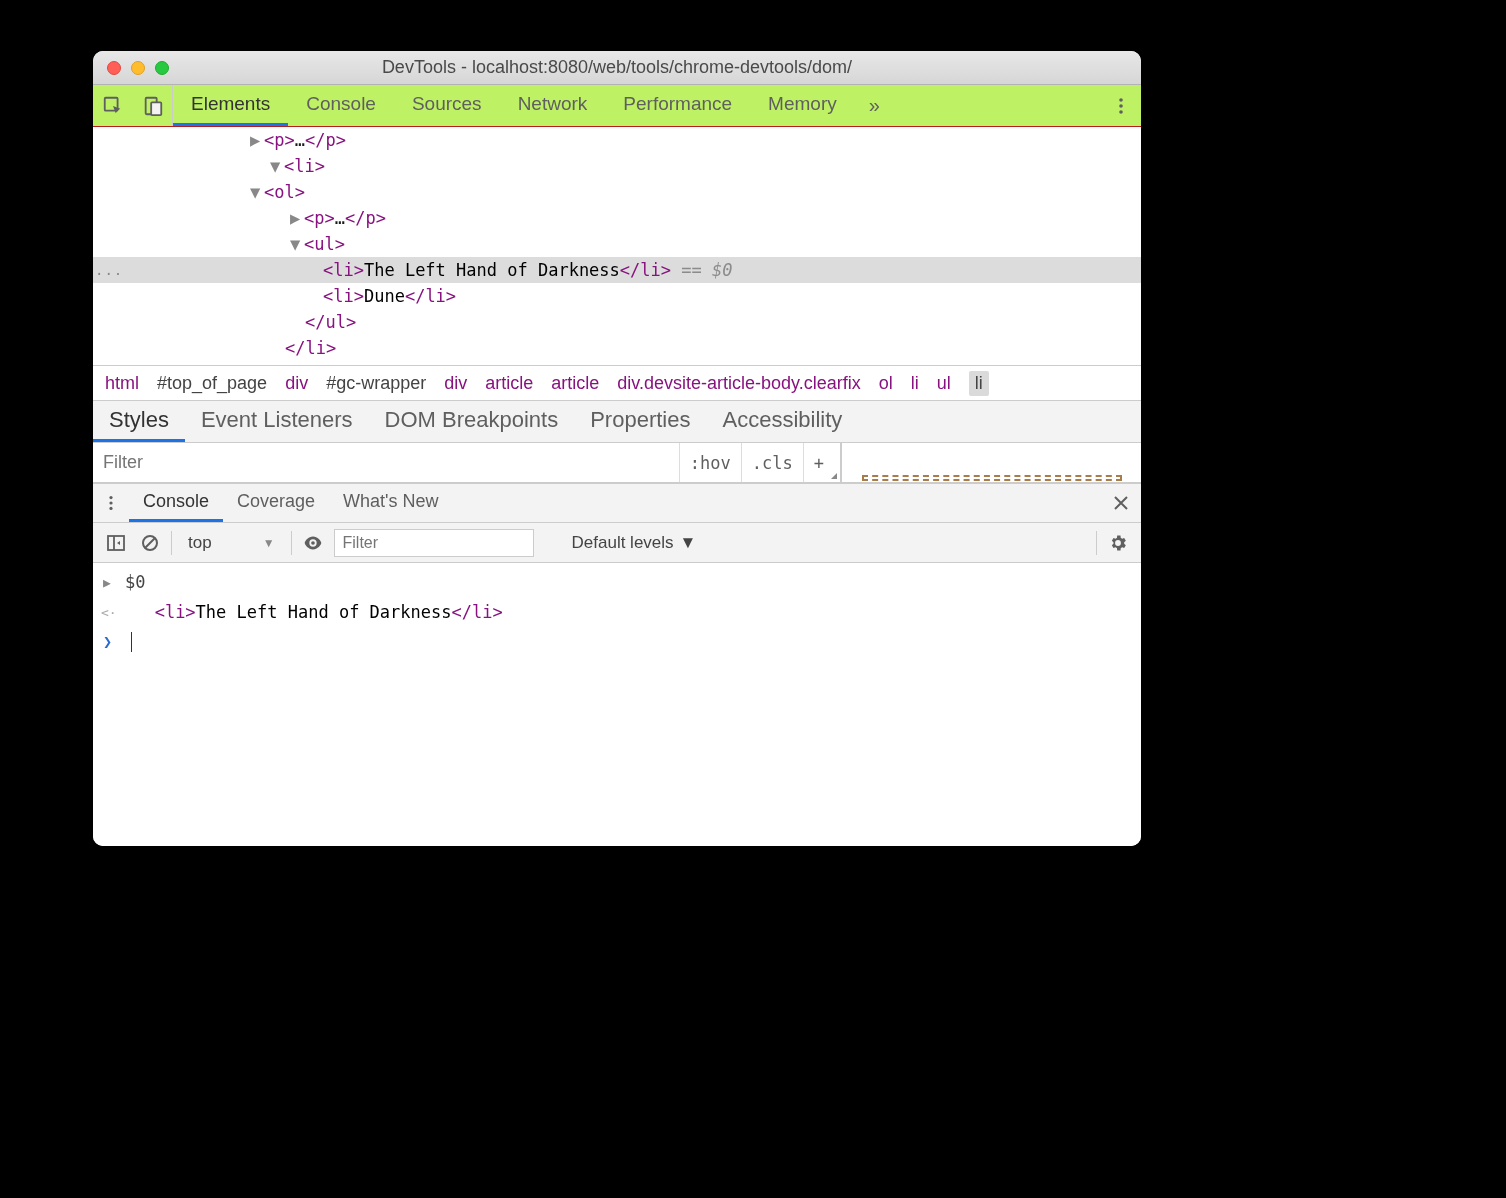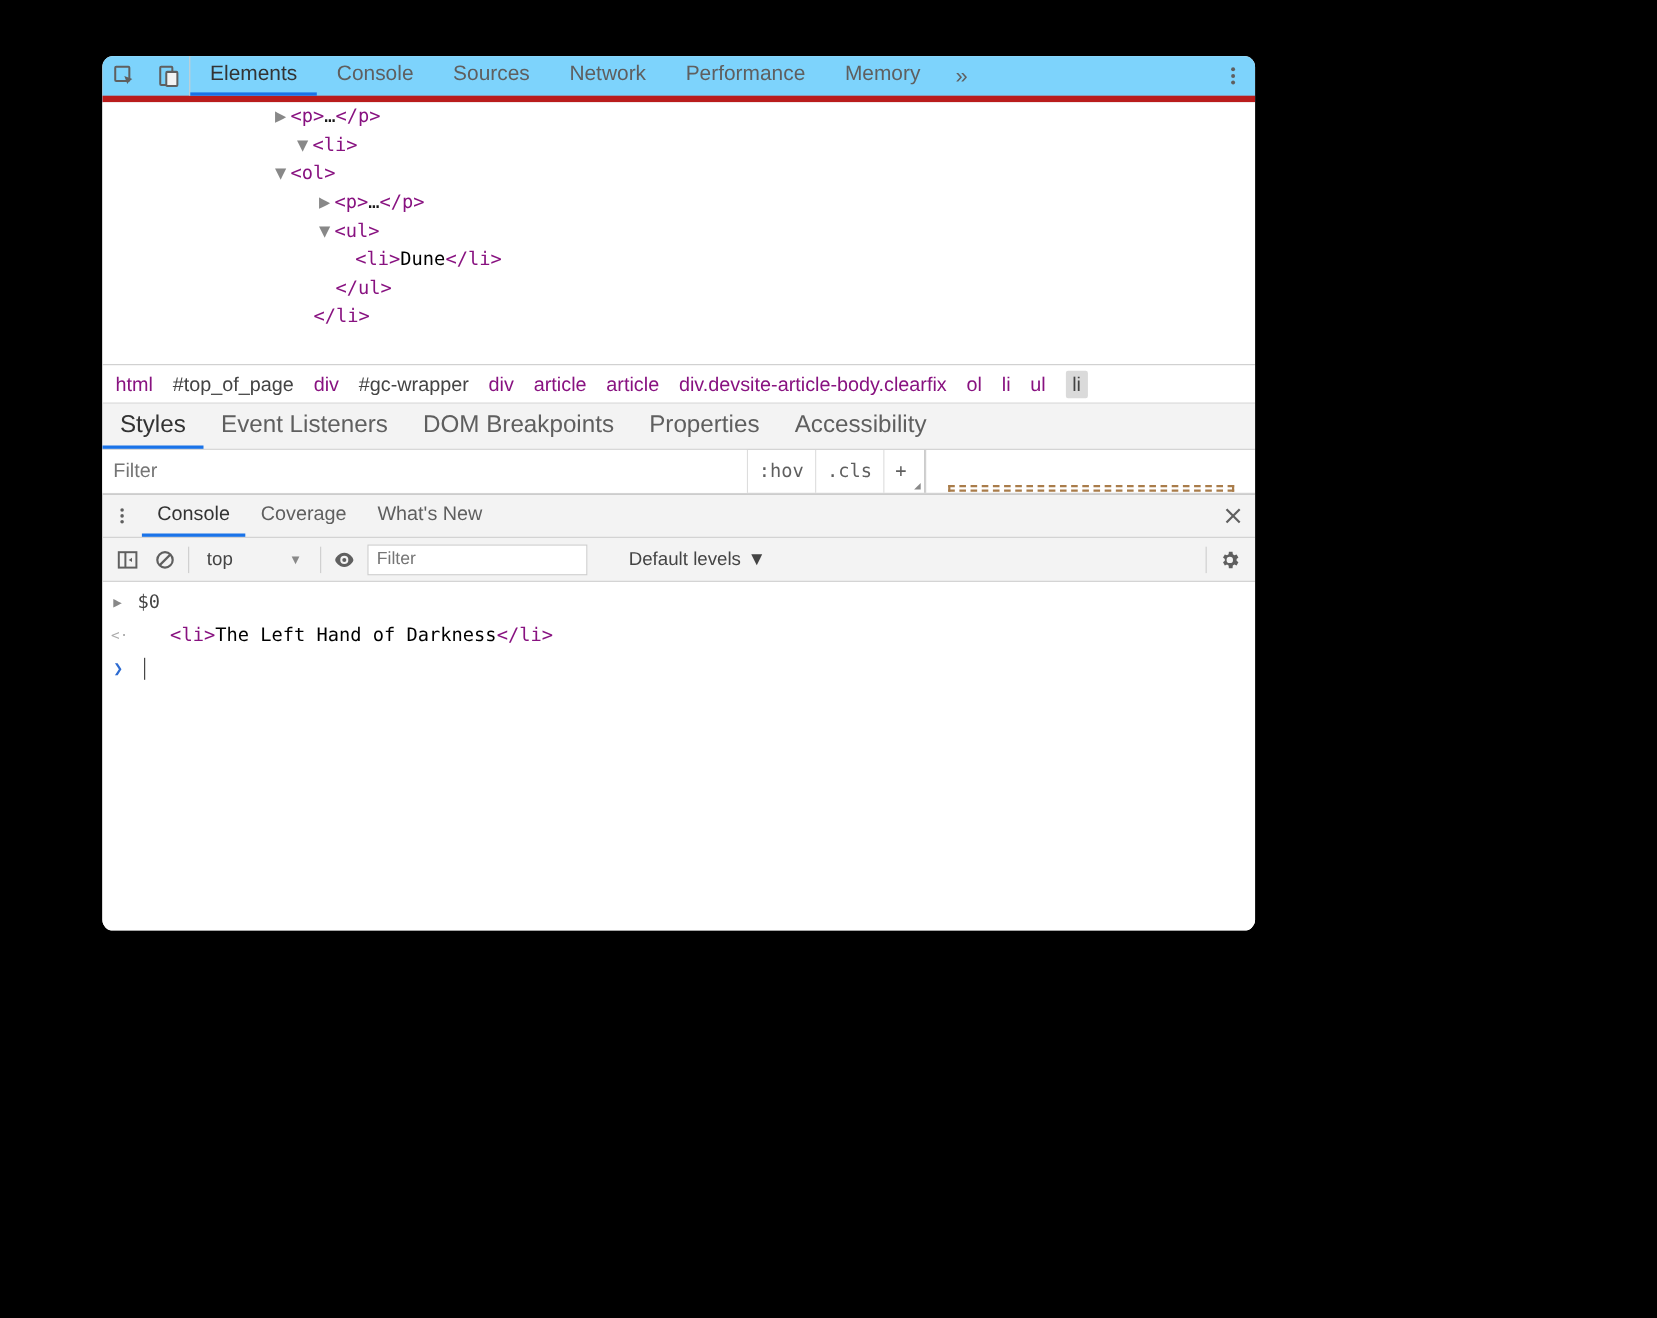--- a/index.html
+++ b/index.html
@@ -35,22 +35,22 @@
 }
 .traffic-lights { display: flex; gap: 10px; padding-left: 14px; }
 .tl { width: 14px; height: 14px; border-radius: 50%; }
 .tl.red { background: #ff5f57; border: 1px solid #e1483f; }
 .tl.yellow { background: #ffbd2e; border: 1px solid #dfa023; }
 .tl.green { background: #28c940; border: 1px solid #1dad2c; }
 .title { position: absolute; left: 0; right: 0; text-align: center; font-size: 18px; color: #4a4a4a; pointer-events: none; }
 
 .main-tabs {
   height: 42px;
-  background: #7dd3fc;
-  border-bottom: 6px solid #b91c1c;
+  background: #bef264;
+  border-bottom: 1px solid #b91c1c;
   display: flex;
   align-items: stretch;
 }
 .tool-icon {
   width: 40px;
   display: flex;
   align-items: center;
   justify-content: center;
   color: #5f5f5f;
   border-right: 1px solid transparent;
@@ -214,20 +214,28 @@
 .console-line .dim { color: #aaa; font-size: 13px; margin-left: -2px; margin-right: 8px;}
 .cursor { display:inline-block; width: 1px; height: 20px; background: #333; margin-left: 6px; }
 
 svg { display: block; }
 </style>
 </head>
 <body>
 
 <div class="window">
 
+  <div class="titlebar">
+    <div class="traffic-lights">
+      <div class="tl red"></div>
+      <div class="tl yellow"></div>
+      <div class="tl green"></div>
+    </div>
+    <div class="title">DevTools - localhost:8080/web/tools/chrome-devtools/dom/</div>
+  </div>
 
   <div class="main-tabs">
     <div class="tool-icon">
       <svg width="22" height="22" viewBox="0 0 24 24" fill="none" stroke="currentColor" stroke-width="2">
           <rect x="3" y="3" width="14" height="14" rx="1"></rect>
           <path d="M12 12 l8 3 -3 2 -2 3 z" fill="currentColor" stroke="none"></path>
         </svg>
     </div>
     <div class="tool-icon sep">
       <svg width="22" height="22" viewBox="0 0 24 24" fill="none" stroke="currentColor" stroke-width="2">
@@ -253,20 +261,21 @@
         </svg>
     </div>
   </div>
 
   <div class="elements-panel" id="dom-tree">
       <div class="dom-line" style="padding-left: 157px;"><span class="tri">▶ </span><span class="tag">&lt;p&gt;</span><span class="ell">…</span><span class="tag">&lt;/p&gt;</span></div>
       <div class="dom-line" style="padding-left: 177px;"><span class="tri">▼ </span><span class="tag">&lt;li&gt;</span></div>
       <div class="dom-line" style="padding-left: 157px;"><span class="tri">▼ </span><span class="tag">&lt;ol&gt;</span></div>
       <div class="dom-line" style="padding-left: 197px;"><span class="tri">▶ </span><span class="tag">&lt;p&gt;</span><span class="ell">…</span><span class="tag">&lt;/p&gt;</span></div>
       <div class="dom-line" style="padding-left: 197px;"><span class="tri">▼ </span><span class="tag">&lt;ul&gt;</span></div>
+      <div class="dom-line selected" style="padding-left: 230px;"><span class="tag">&lt;li&gt;</span><span class="txt">The Left Hand of Darkness</span><span class="tag">&lt;/li&gt;</span><span class="comment"> == $0</span></div>
       <div class="dom-line" style="padding-left: 230px;"><span class="tag">&lt;li&gt;</span><span class="txt">Dune</span><span class="tag">&lt;/li&gt;</span></div>
       <div class="dom-line" style="padding-left: 212px;"><span class="tag">&lt;/ul&gt;</span></div>
       <div class="dom-line" style="padding-left: 192px;"><span class="tag">&lt;/li&gt;</span></div>
     </div>
 
   <div class="breadcrumbs" id="breadcrumbs">
       <span class="crumb ">html</span>
       <span class="crumb id">#top_of_page</span>
       <span class="crumb ">div</span>
       <span class="crumb id">#gc-wrapper</span>

